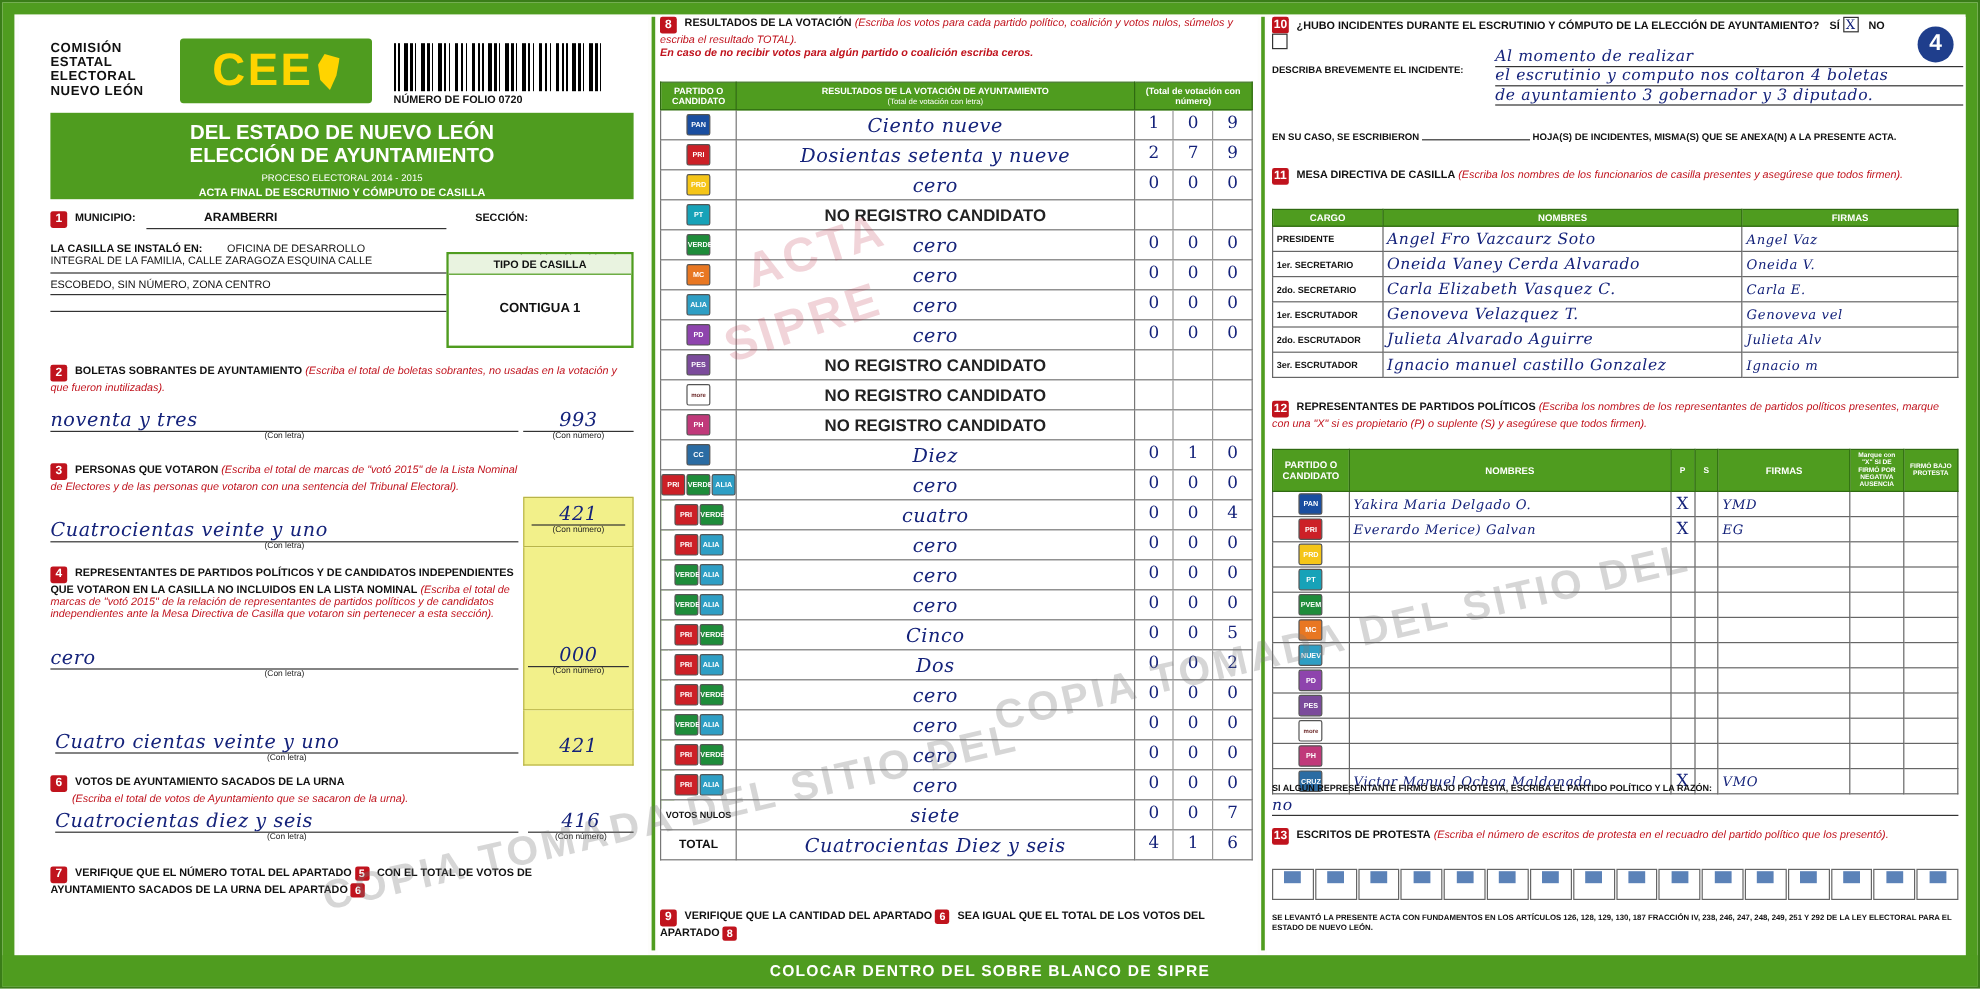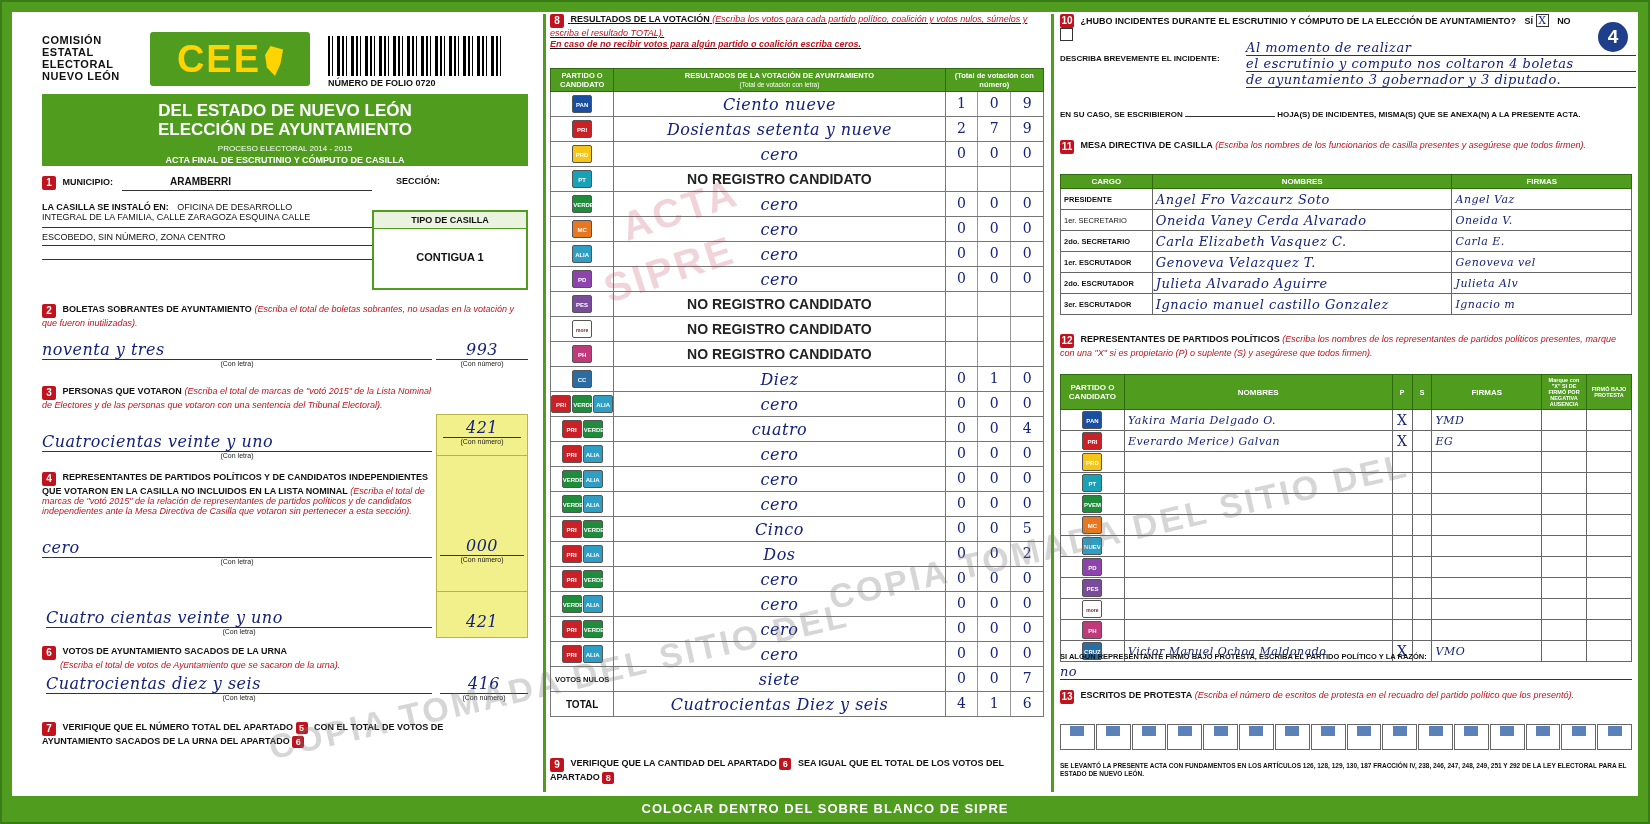--- a/index.html
+++ b/index.html
@@ -193,21 +193,21 @@
     </div>
 
     <div class="casilla-box">
       <div class="h">TIPO DE CASILLA</div>
       <div class="v">CONTIGUA 1</div>
     </div>
 
     <div class="blk" style="top:188px;width:330px;">
       <div style="font-size:9px;font-weight:bold;">
         <span>LA CASILLA SE INSTALÓ EN:</span>
-        <span style="font-weight:normal;margin-left:6px;">OFICINA DE DESARROLLO</span>
+        <span style="font-weight:normal;margin-left:18px;">OFICINA DE DESARROLLO</span>
       </div>
       <div class="line" style="height:16px;">
         <span>INTEGRAL DE LA FAMILIA, CALLE ZARAGOZA ESQUINA CALLE</span>
       </div>
       <div class="line" style="height:18px;padding-top:4px;">
         <span>ESCOBEDO, SIN NÚMERO, ZONA CENTRO</span>
       </div>
       <div class="line" style="height:14px;"></div>
     </div>
 
@@ -295,21 +295,21 @@
       <div><span class="num-badge">7</span>
         <span class="b">VERIFIQUE QUE EL NÚMERO TOTAL DEL APARTADO</span>
         <span class="num-badge sm">5</span>
         <span class="b">CON EL TOTAL DE VOTOS DE AYUNTAMIENTO SACADOS DE LA URNA DEL APARTADO</span>
         <span class="num-badge sm">6</span>
       </div>
     </div>
   </div>
 
   <div class="col colM">
-    <div style="position:absolute;left:2px;top:0;width:494px;text-decoration:underline;">
+    <div style="position:absolute;left:2px;top:0;width:494px;">
       <span class="num-badge">8</span>
       <span class="b">RESULTADOS DE LA VOTACIÓN</span>
       <span class="red it">(Escriba los votos para cada partido político, coalición y votos nulos, súmelos y escriba el resultado TOTAL).</span>
       <div class="red it b" style="margin-top:1px;">En caso de no recibir votos para algún partido o coalición escriba ceros.</div>
     </div>
 
     <div class="coal-label">COALICIONES</div>
 
     <table class="mt">
       <thead>
@@ -806,21 +806,21 @@
         <th style="width:180px;">FIRMAS</th>
       </tr>
         </thead>
       <tbody id="mesa-body">
           <tr>
             <td style="font-weight: bold; font-size: 7.5px;">PRESIDENTE</td>
             <td><span class="hand sm">Angel Fro Vazcaurz Soto</span></td>
             <td><span class="hand xs">Angel Vaz</span></td>
           </tr>
           <tr>
-            <td style="font-weight: normal; font-size: 7.5px;">1er. SECRETARIO</td>
+            <td style="font-weight: bold; font-size: 7.5px;">1er. SECRETARIO</td>
             <td><span class="hand sm">Oneida Vaney Cerda Alvarado</span></td>
             <td><span class="hand xs">Oneida V.</span></td>
           </tr>
           <tr>
             <td style="font-weight: bold; font-size: 7.5px;">2do. SECRETARIO</td>
             <td><span class="hand sm">Carla Elizabeth Vasquez C.</span></td>
             <td><span class="hand xs">Carla E.</span></td>
           </tr>
           <tr>
             <td style="font-weight: bold; font-size: 7.5px;">1er. ESCRUTADOR</td>

